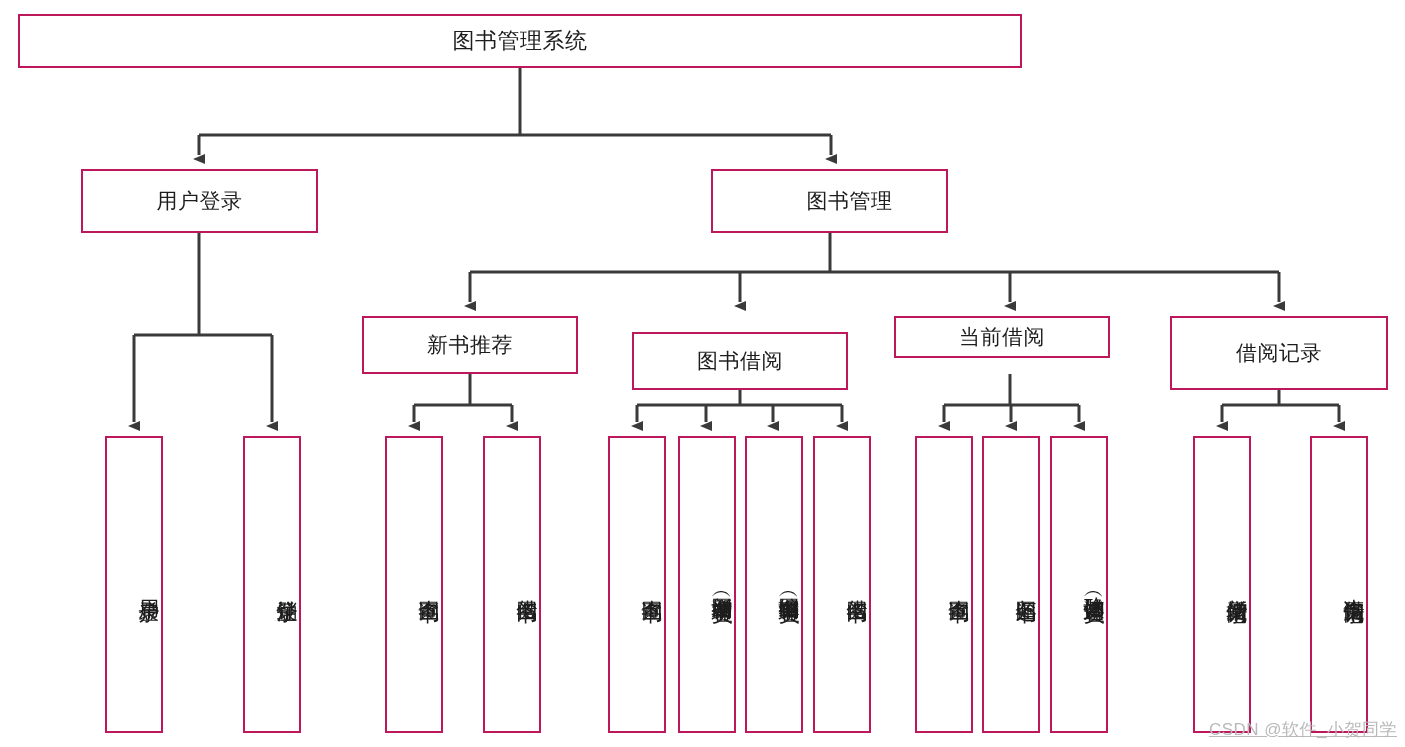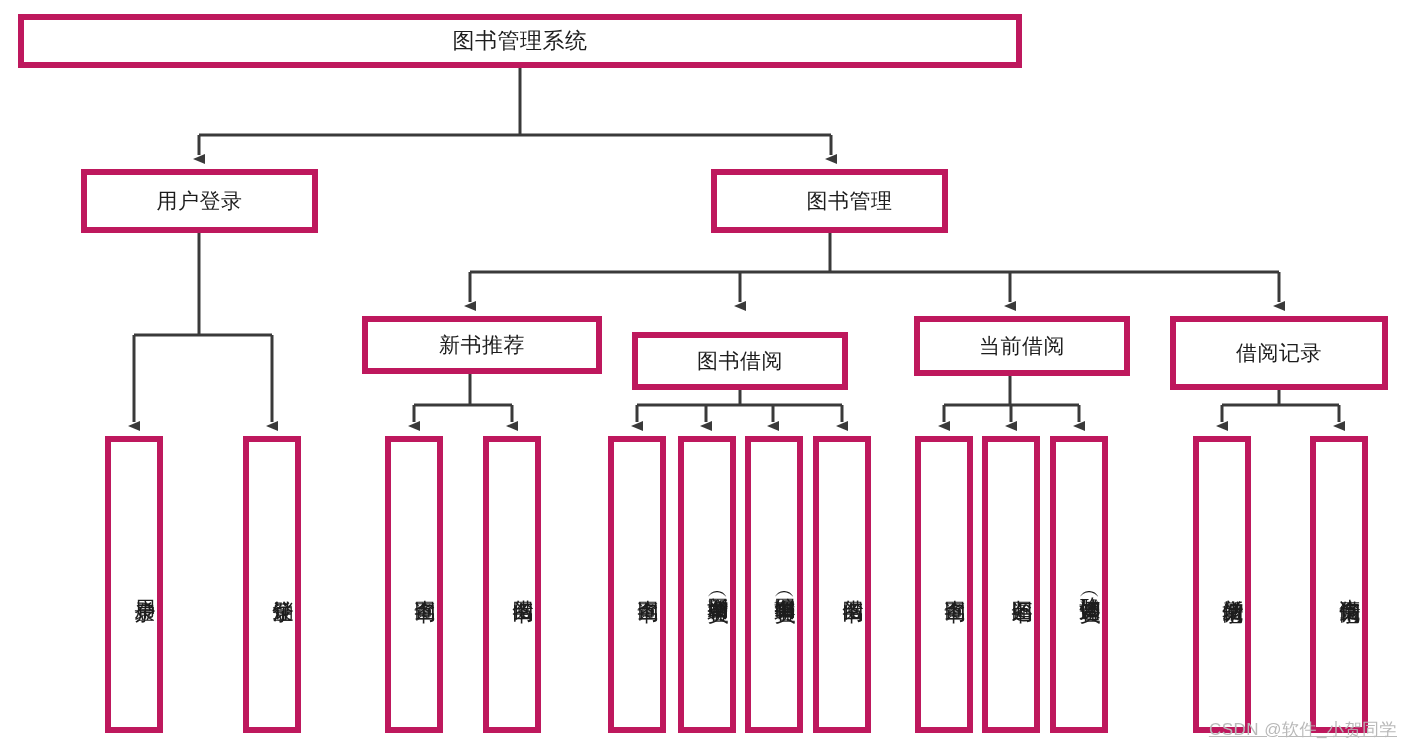--- a/index.html
+++ b/index.html
@@ -21,21 +21,21 @@
     position: absolute;
     left: 0;
     top: 0;
     width: 1405px;
     height: 747px;
     pointer-events: none;
   }
   .node {
     position: absolute;
     box-sizing: border-box;
-    border: 6px solid #be185d;
+    border: 2px solid #be185d;
     background: #ffffff;
     display: flex;
     align-items: center;
     justify-content: center;
     color: #1d1d1d;
     text-align: center;
   }
   .node.horiz {
     font-size: 21px;
     letter-spacing: 0.5px;
@@ -129,29 +129,29 @@
   </div>
 
   <div class="node horiz" style="left:81px; top:169px; width:237px; height:64px;">
     <span>用户登录</span>
   </div>
 
   <div class="node horiz" style="left:711px; top:169px; width:237px; height:64px;padding-left:40px;">
     <span>图书管理</span>
   </div>
 
-  <div class="node horiz" style="left:362px; top:316px; width:240px; height:58px;">
+  <div class="node horiz" style="left:362px; top:316px; width:216px; height:58px;">
     <span>新书推荐</span>
   </div>
 
   <div class="node horiz" style="left:632px; top:332px; width:216px; height:58px;">
     <span>图书借阅</span>
   </div>
 
-  <div class="node horiz" style="left:914px; top:316px; width:216px; height:60px;">
+  <div class="node horiz" style="left:894px; top:316px; width:216px; height:42px;">
     <span>当前借阅</span>
   </div>
 
   <div class="node horiz" style="left:1170px; top:316px; width:218px; height:74px;align-items:center;">
     <span>借阅记录</span>
   </div>
 
   <div class="node vert" style="left:105px; top:436px; width:58px; height:297px;">
     <span class="vtext">用户登录</span>
   </div>

